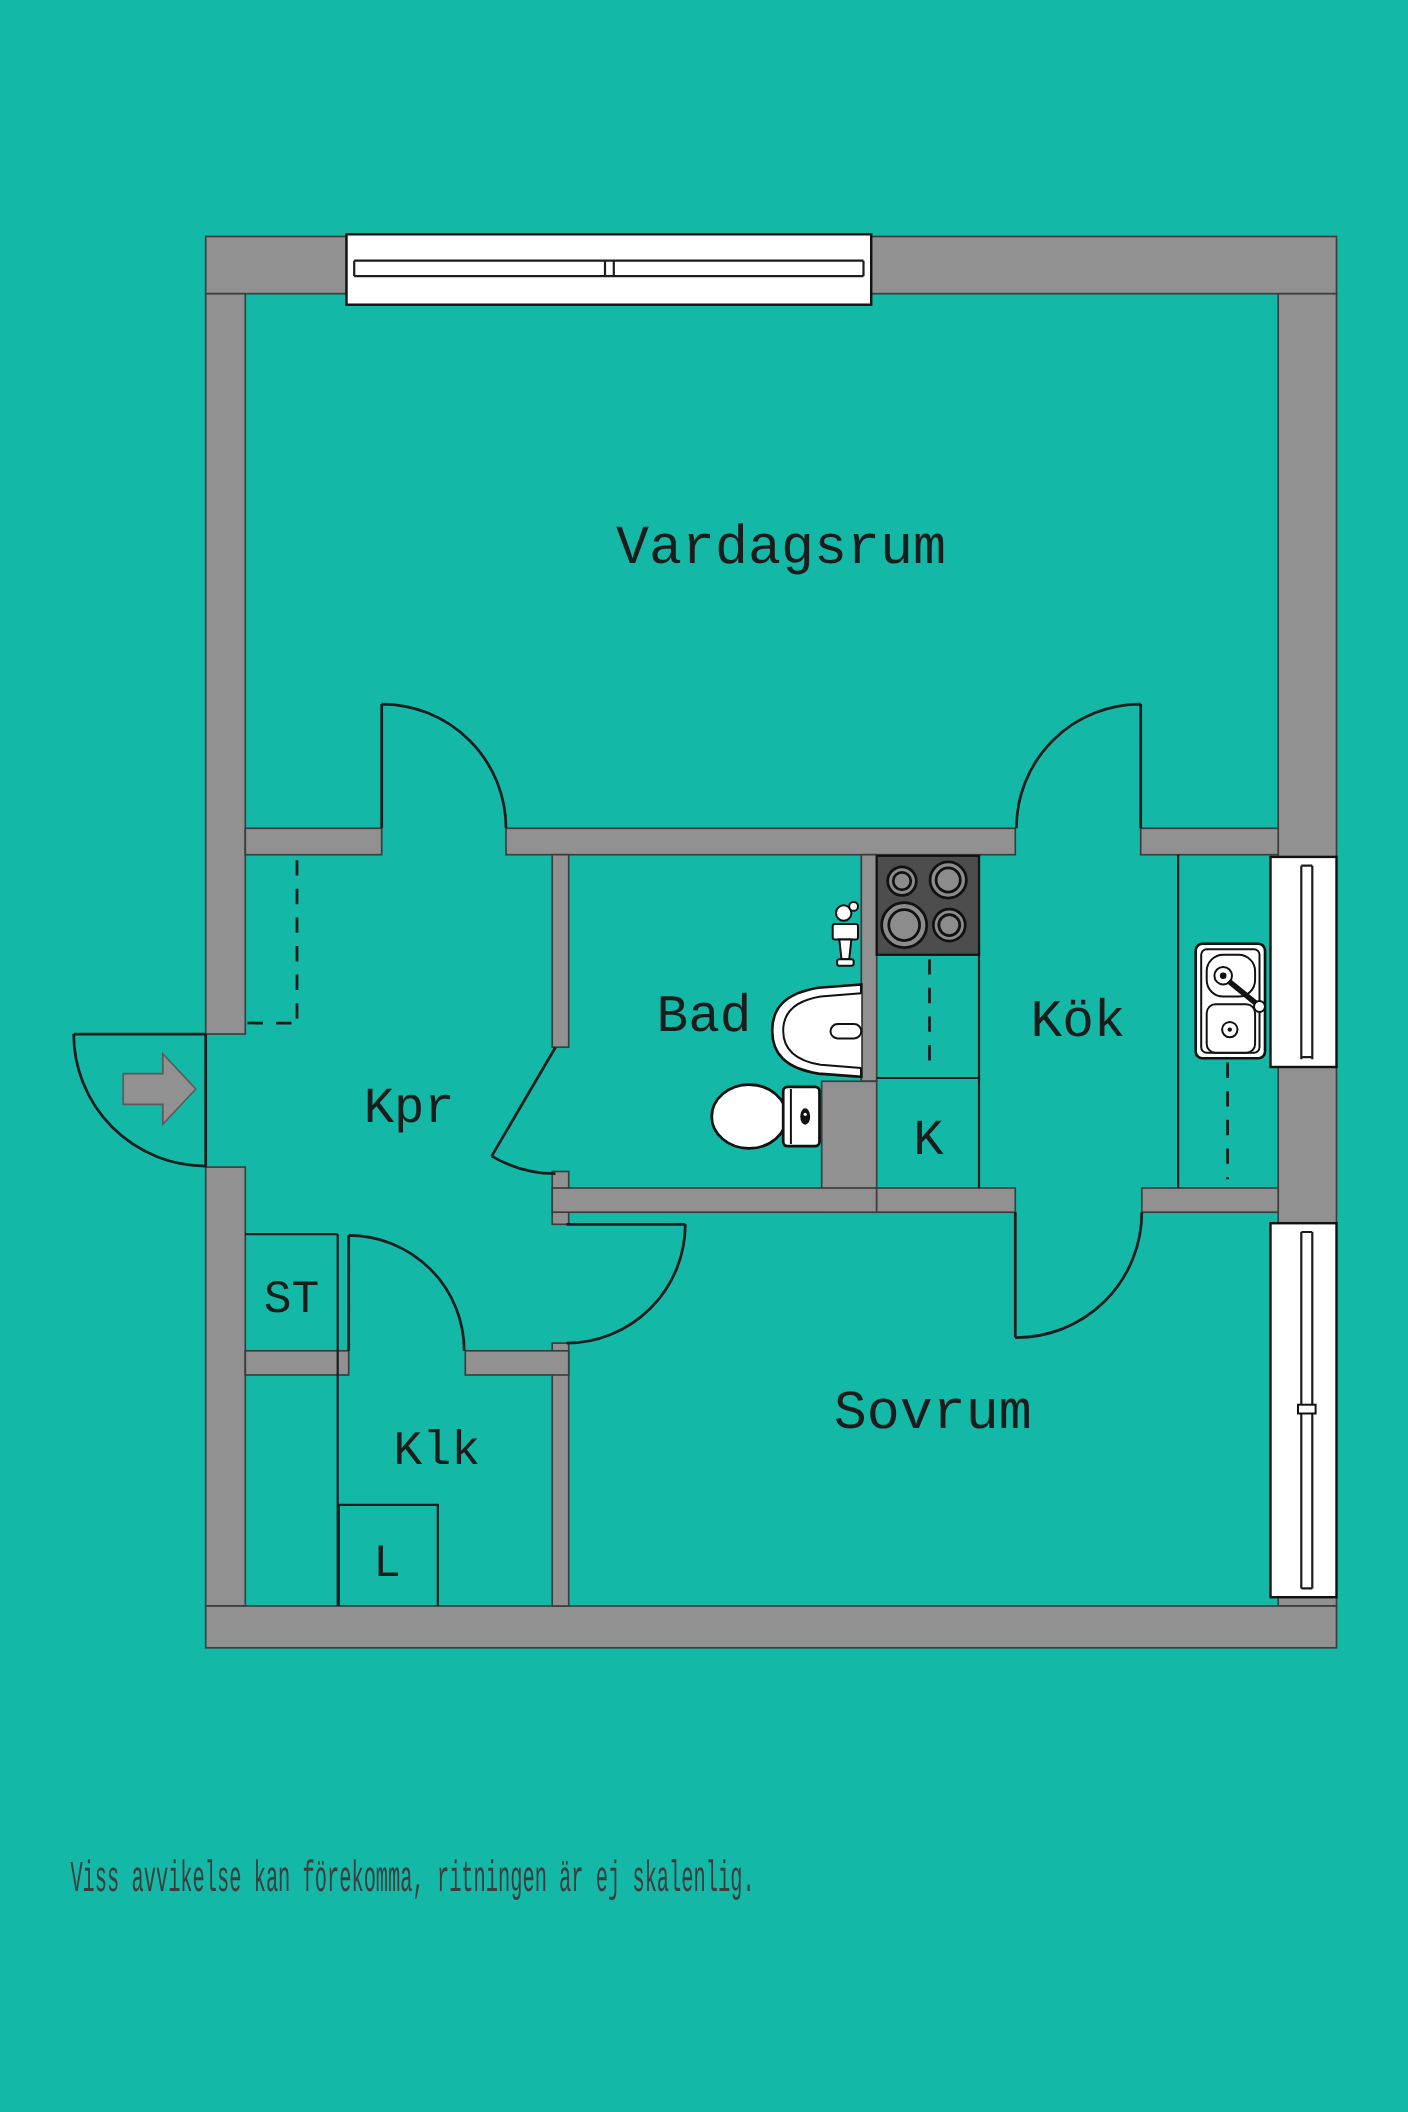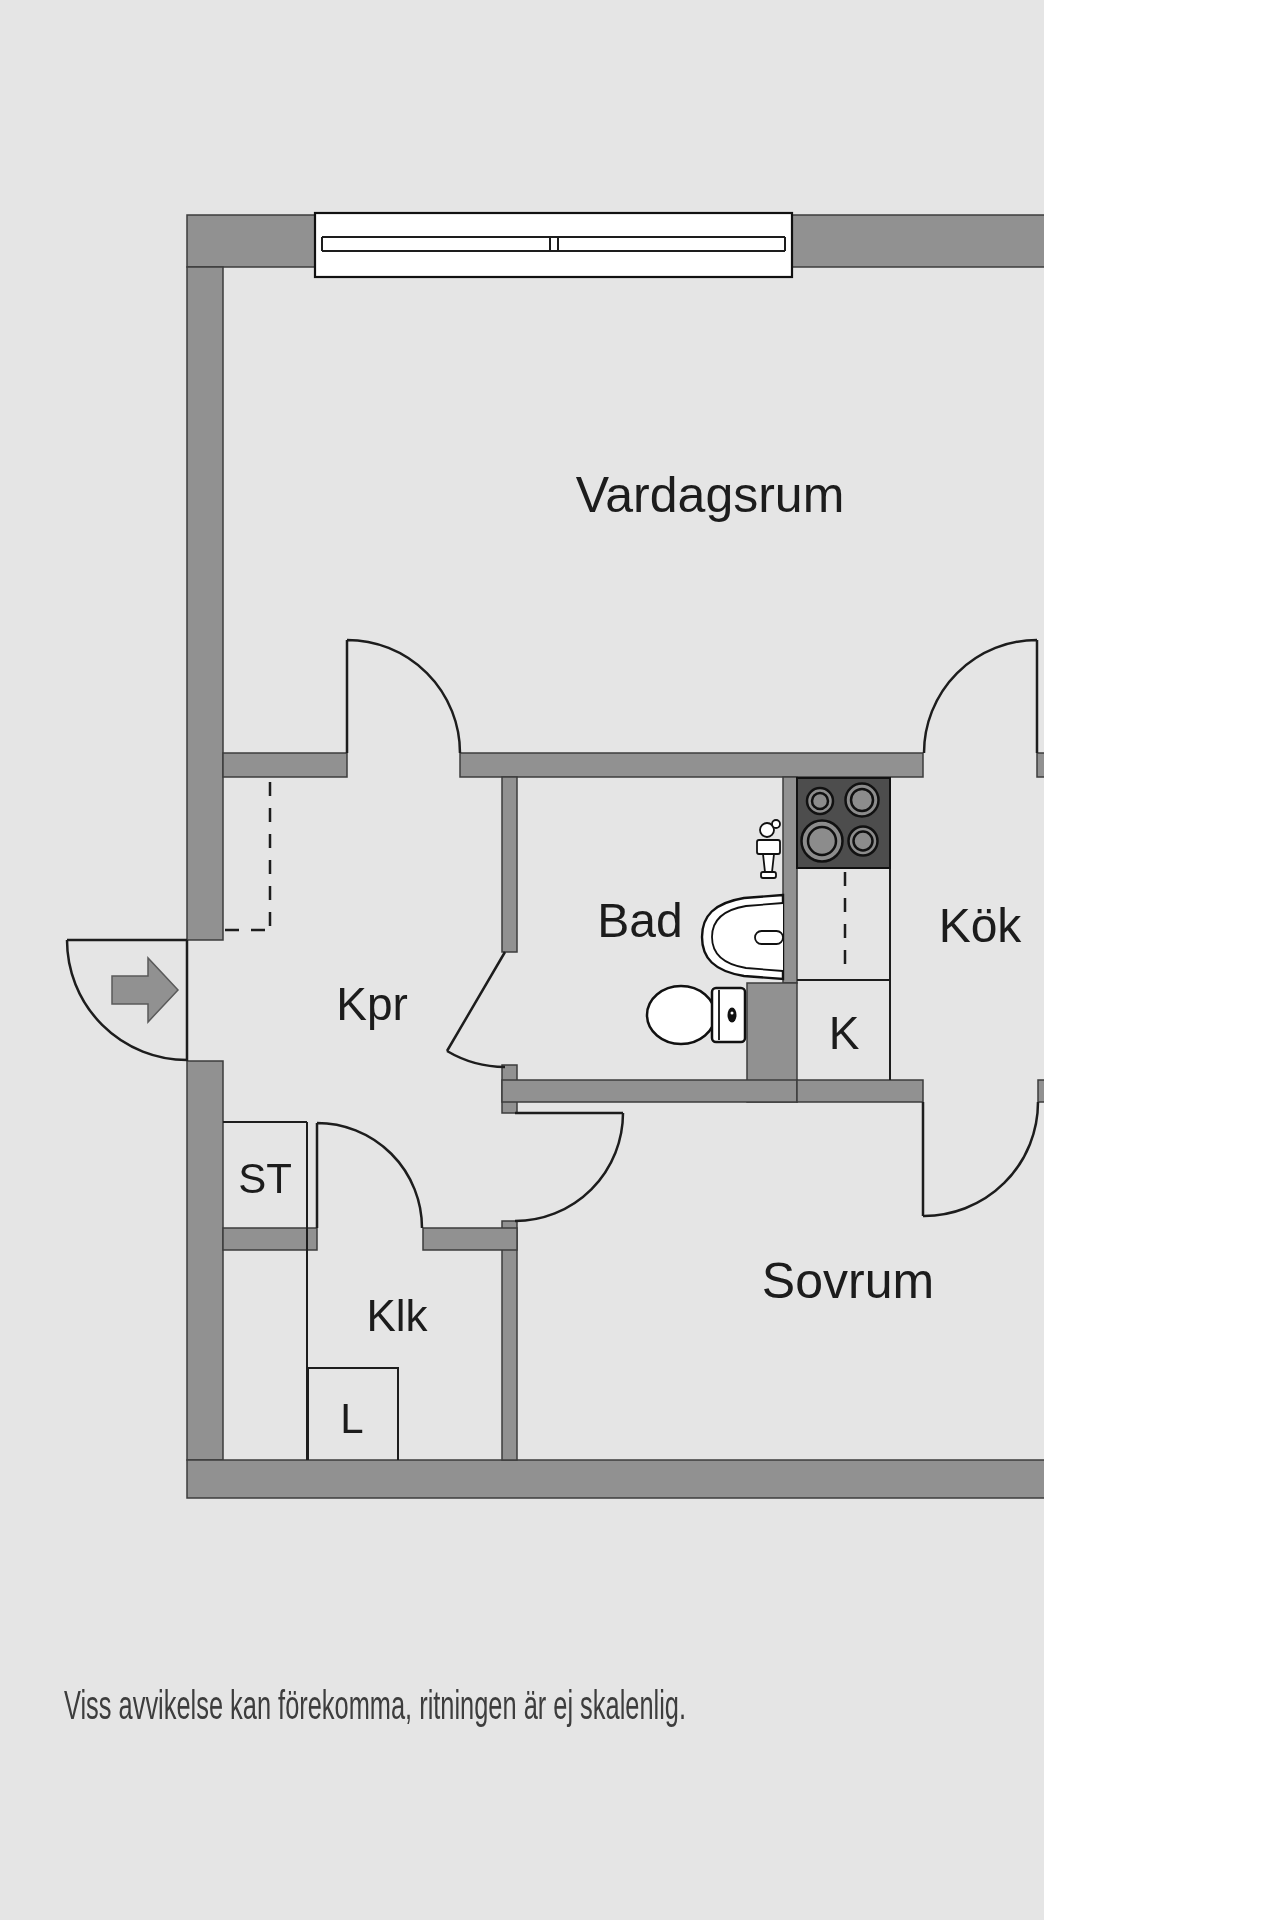--- a/index.html
+++ b/index.html
@@ -1,17 +1,17 @@
 <!DOCTYPE html>
 <html style="--c-wall: #919191; --c-stove: #4d4d4d; --c-burner: #8c8c8c; --c-line: #1d1d1d; --c-text: #1c1c1c; --c-note: #3d3d3d; --c-background: #ffffff;"><head>
 <meta charset="utf-8">
 <style>
   html,body{margin:0;padding:0;background:#fff;}
-  .page{position:relative;width:1044px;height:1920px;background:#e5e5e5;overflow:hidden;
-        font-family:Liberation Sans, sans-serif;}
+  .page{position:relative;width:1280px;height:1920px;background:#14b8a6;overflow:hidden;
+        font-family:Liberation Mono, monospace;}
   svg{position:absolute;left:0;top:0;}
   .wall{fill:var(--c-wall,#919191);stroke:#3c3c3c;stroke-width:1.5;}
   .ln{stroke:var(--c-line,#1d1d1d);stroke-width:2.5;fill:none;}
   .ln2{stroke:var(--c-line,#1d1d1d);stroke-width:2;fill:none;}
   .thin{stroke:var(--c-line,#1d1d1d);stroke-width:2;fill:none;}
   .dash{stroke:var(--c-line,#1d1d1d);stroke-width:2.5;fill:none;stroke-dasharray:14 12;}
   .stove{fill:var(--c-stove,#4d4d4d);stroke:#111;stroke-width:2;}
   .burner{fill:var(--c-burner,#8c8c8c);stroke:#111;stroke-width:2.5;}
   .ring{fill:none;stroke:#111;stroke-width:2.5;}
   .fixture{fill:#fff;stroke:#111;stroke-width:2.5;}

